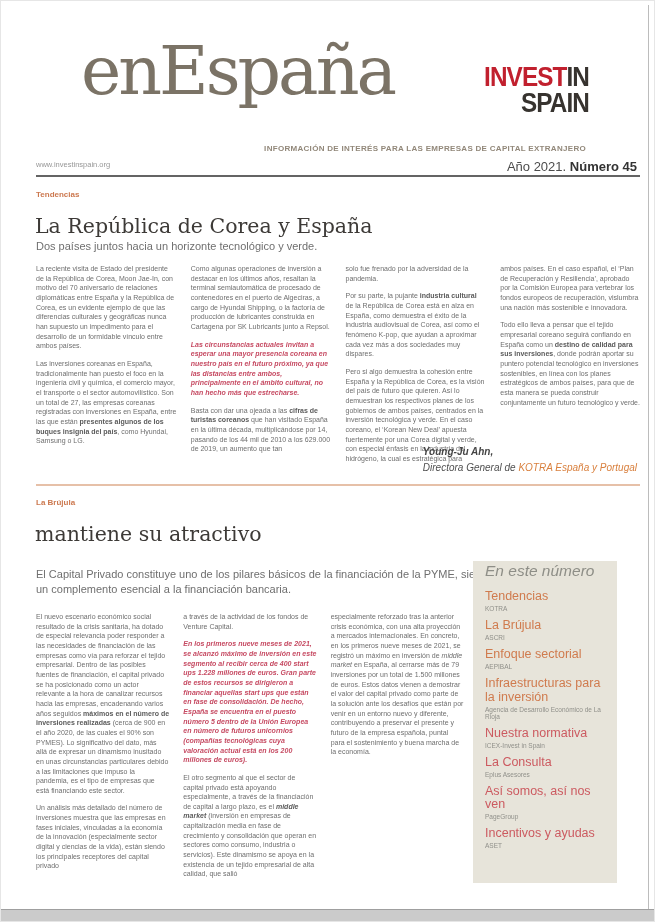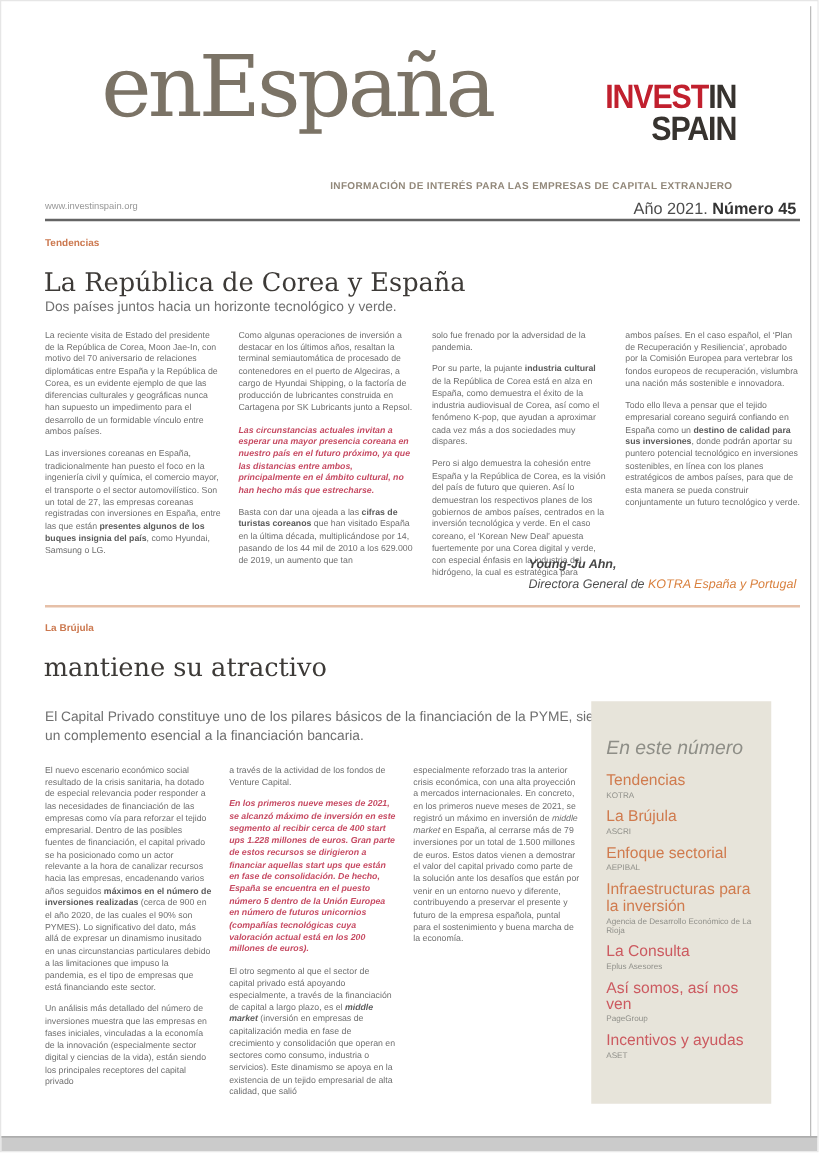--- a/index.html
+++ b/index.html
@@ -51,21 +51,21 @@
   .author .name { font-weight:bold; color:#454545; }
   .author .org  { color:#d9813f;font-style:italic; }
   .author1 { top:443px; right:17px; }
   .author2 { top:788px; right:193px; }
 
   .divider { position:absolute; left:35px; top:483px; width:604px; height:2px; background:#e6c0a8; }
 
   
   .toc {
     position:absolute; left:472px; top:560px; width:144px; height:322px;
-    background:#e7e4da; box-sizing:border-box; padding:29px 12px;
+    background:#e7e4da; box-sizing:border-box; padding:1px 12px;
   }
   .toc-title { font-style:italic; font-size:15.5px; color:#8e8e87; margin-bottom:10px; }
   .toc-item { margin-bottom:7px; }
   .toc-label { font-size:12.5px; line-height:1.05; cursor:pointer; }
   .toc-orange { color:#d07b4e; }
   .toc-rose   { color:#cc5a60; }
   .toc-org { font-size:6.5px; color:#90908a; margin-top:2px; }
 </style>
 </head>
 <body>
@@ -153,20 +153,24 @@
         </div>
         <div class="toc-item">
           <div class="toc-label toc-orange">Enfoque sectorial</div>
           <div class="toc-org">AEPIBAL</div>
         </div>
         <div class="toc-item">
           <div class="toc-label toc-orange">Infraestructuras para la inversión</div>
           <div class="toc-org">Agencia de Desarrollo Económico de La Rioja</div>
         </div>
         <div class="toc-item">
+          <div class="toc-label toc-rose">Nuestra normativa</div>
+          <div class="toc-org">ICEX-Invest in Spain</div>
+        </div>
+        <div class="toc-item">
           <div class="toc-label toc-rose">La Consulta</div>
           <div class="toc-org">Eplus Asesores</div>
         </div>
         <div class="toc-item">
           <div class="toc-label toc-rose">Así somos, así nos ven</div>
           <div class="toc-org">PageGroup</div>
         </div>
         <div class="toc-item">
           <div class="toc-label toc-rose">Incentivos y ayudas</div>
           <div class="toc-org">ASET</div>

